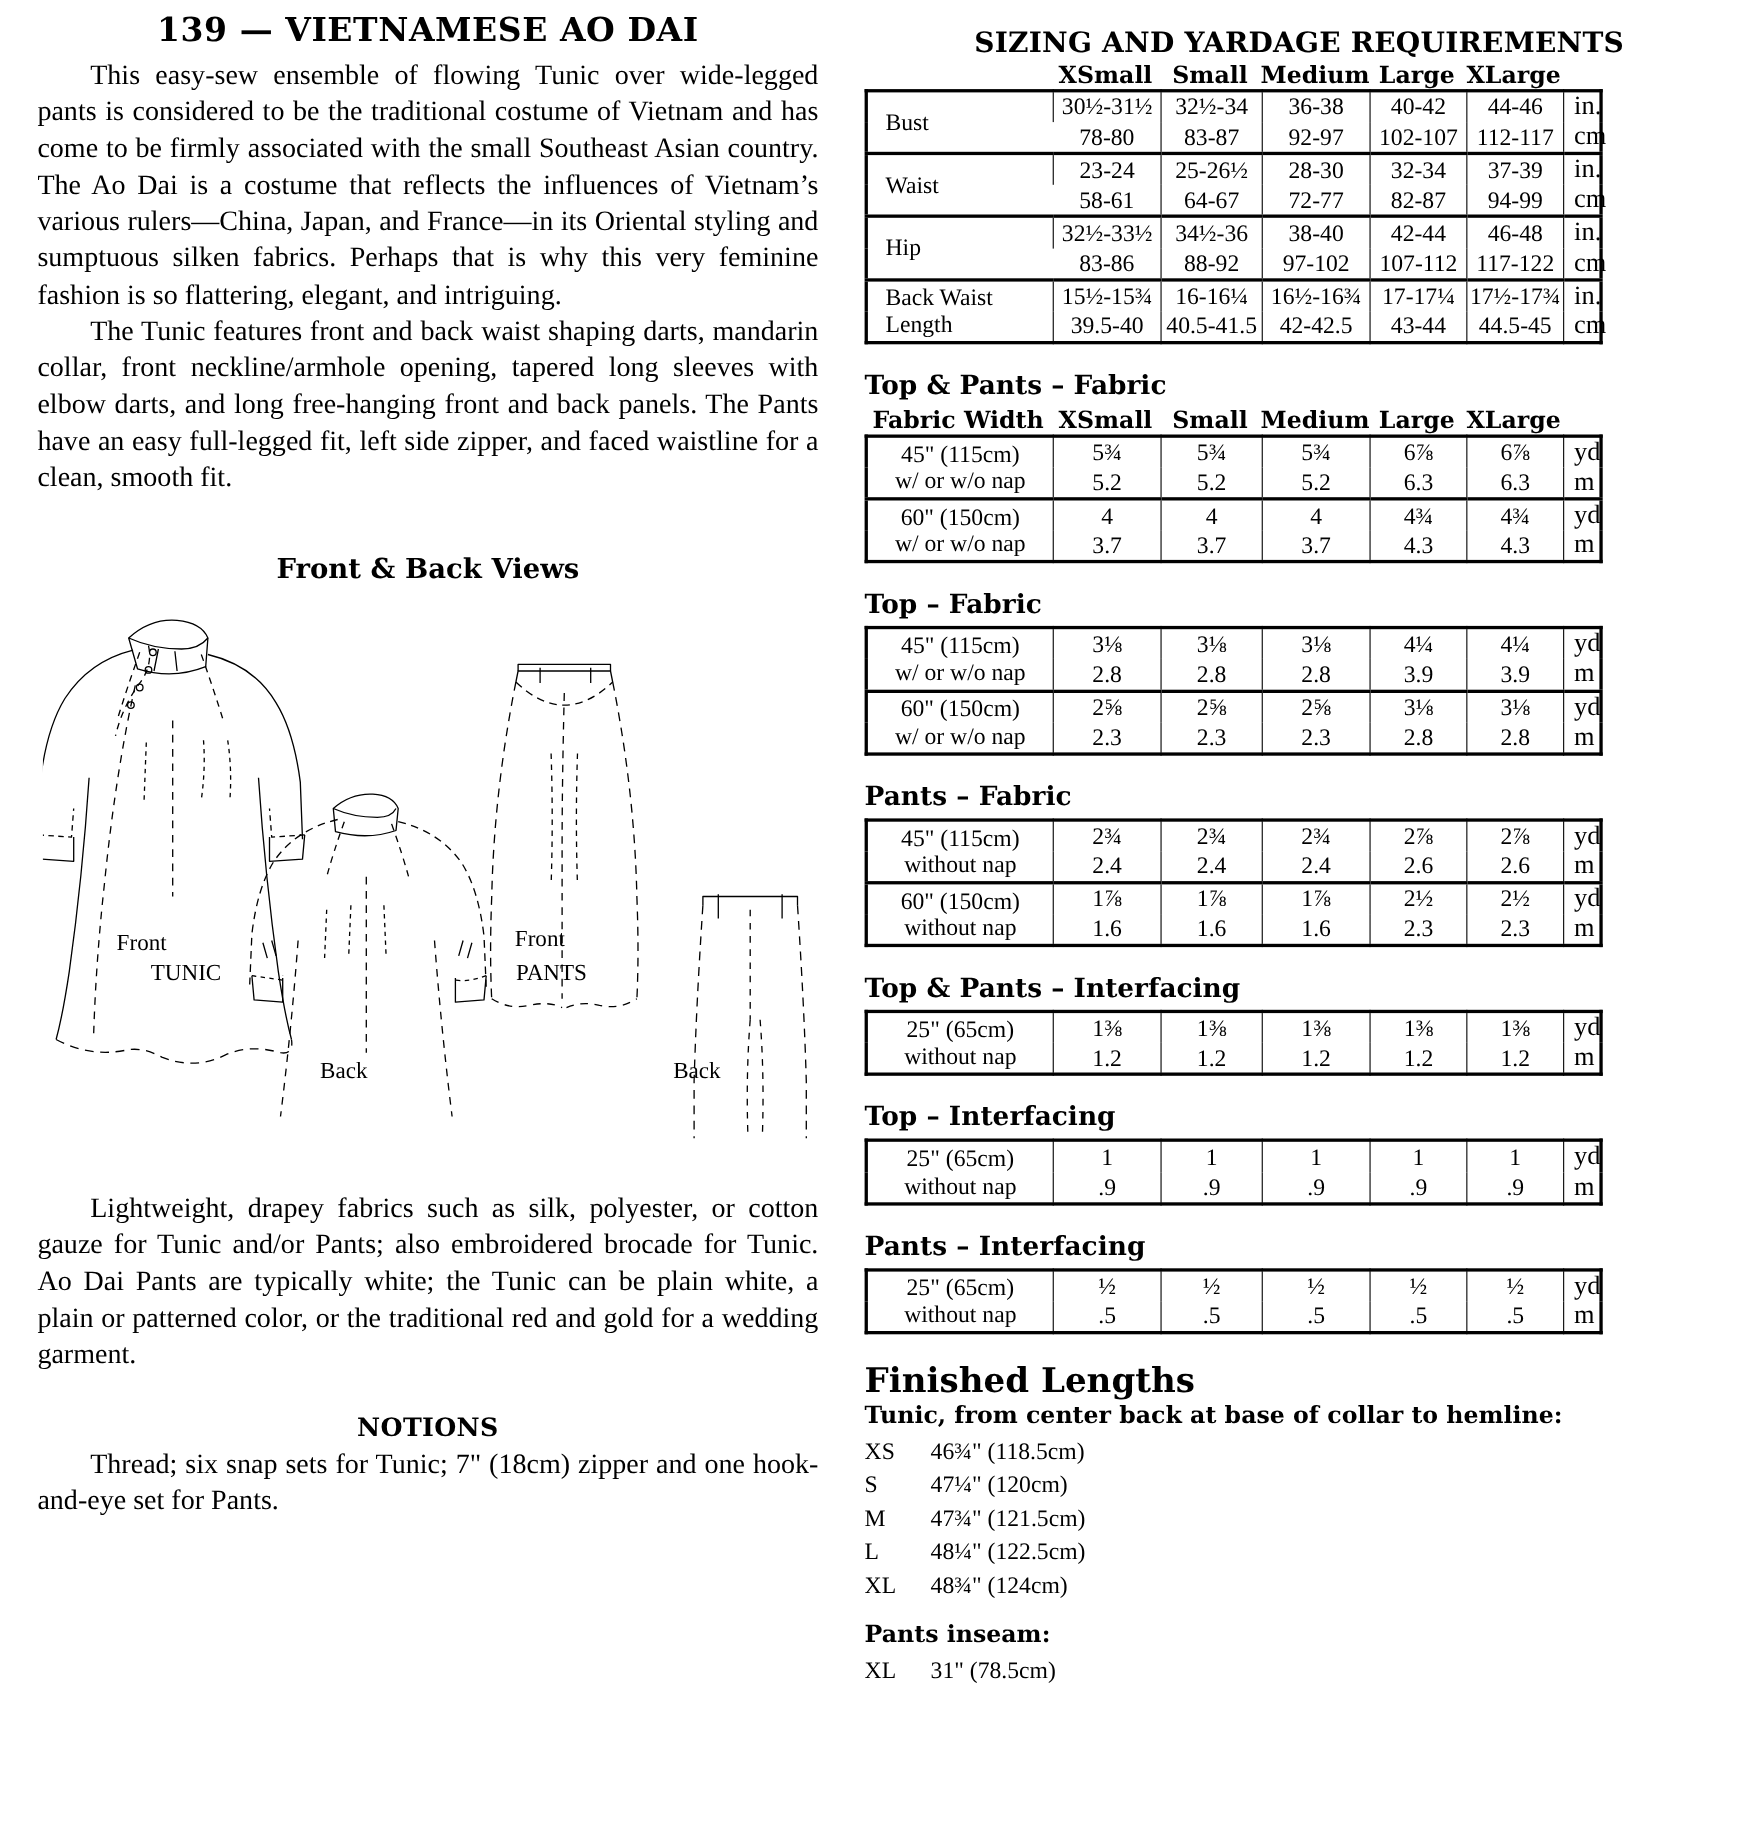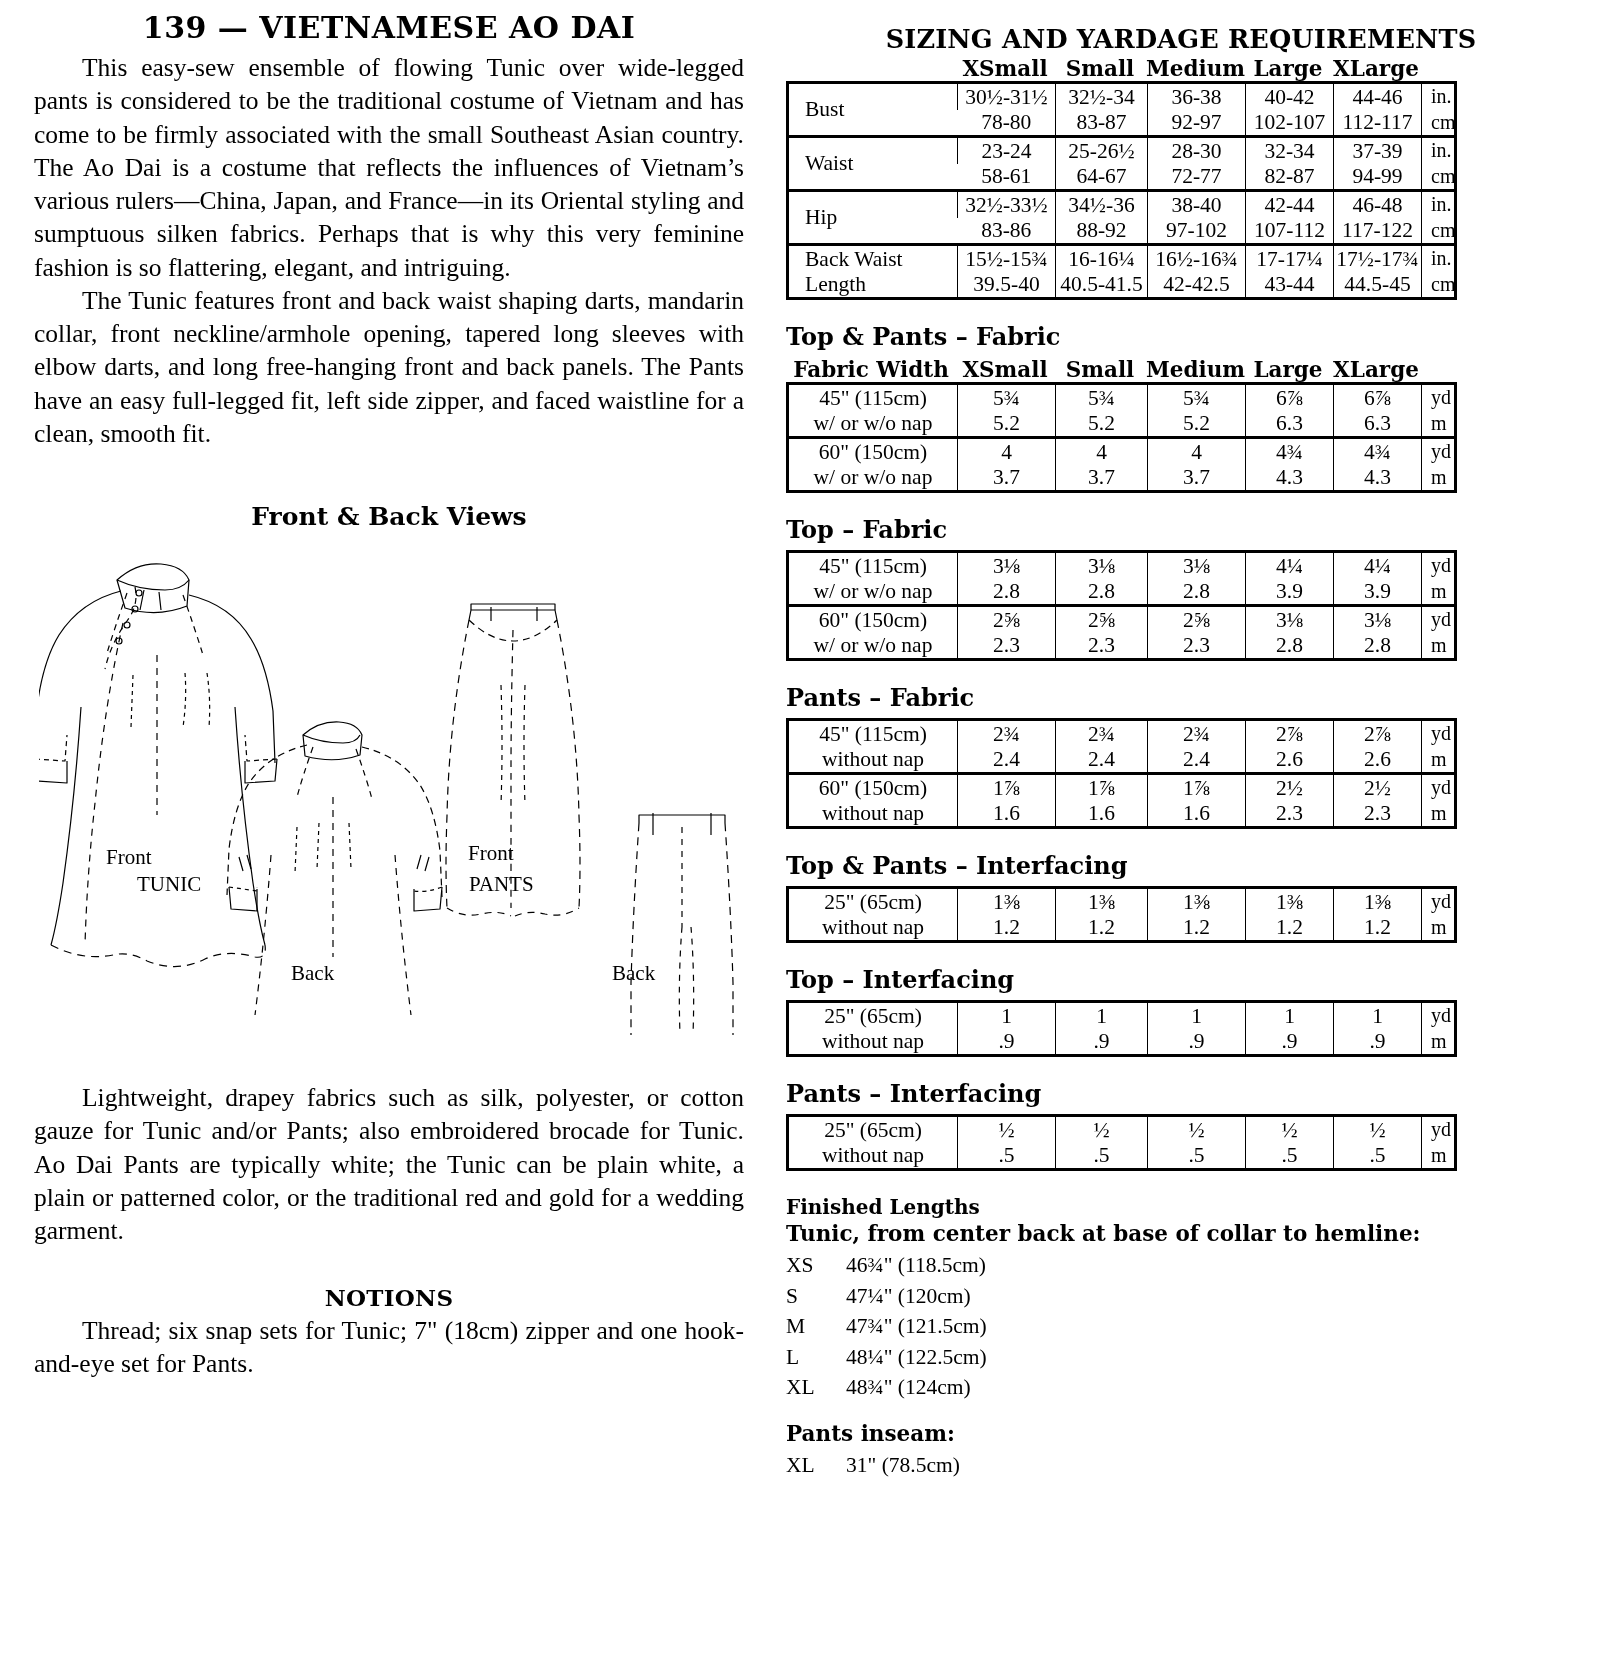--- a/index.html
+++ b/index.html
@@ -101,35 +101,35 @@
     height:27px;
   }
   .grid tr:first-child td { border-top:none; }
   .grid td:first-child { border-left:none; }
   .grid td.rowlabel {
     text-align:left;
     padding-left:16px;
   }
   .grid td.rowlabel.centered { text-align:center; padding-left:0; }
   .grid td.unit {
-    text-align:left; padding-left:9px; font-size:20px;
+    text-align:left; padding-left:9px; font-size:24px;
   }
   .grid tr.band-top td { border-top:3.2px solid #000; }
 
   .sub-head {
     font-family:"DejaVu Serif", serif;
     font-weight:bold;
     font-size:24px;
     margin:22px 0 6px 0;
   }
 
   .fl-head {
     font-family:"DejaVu Serif", serif;
     font-weight:bold;
-    font-size:20px;
+    font-size:31px;
     margin:24px 0 0 0;
   }
   .fl-sub {
     font-family:"DejaVu Serif", serif;
     font-weight:bold;
     font-size:21.5px;
     margin:2px 0 4px 0;
   }
   .fl-row {
     font-size:21.5px;

